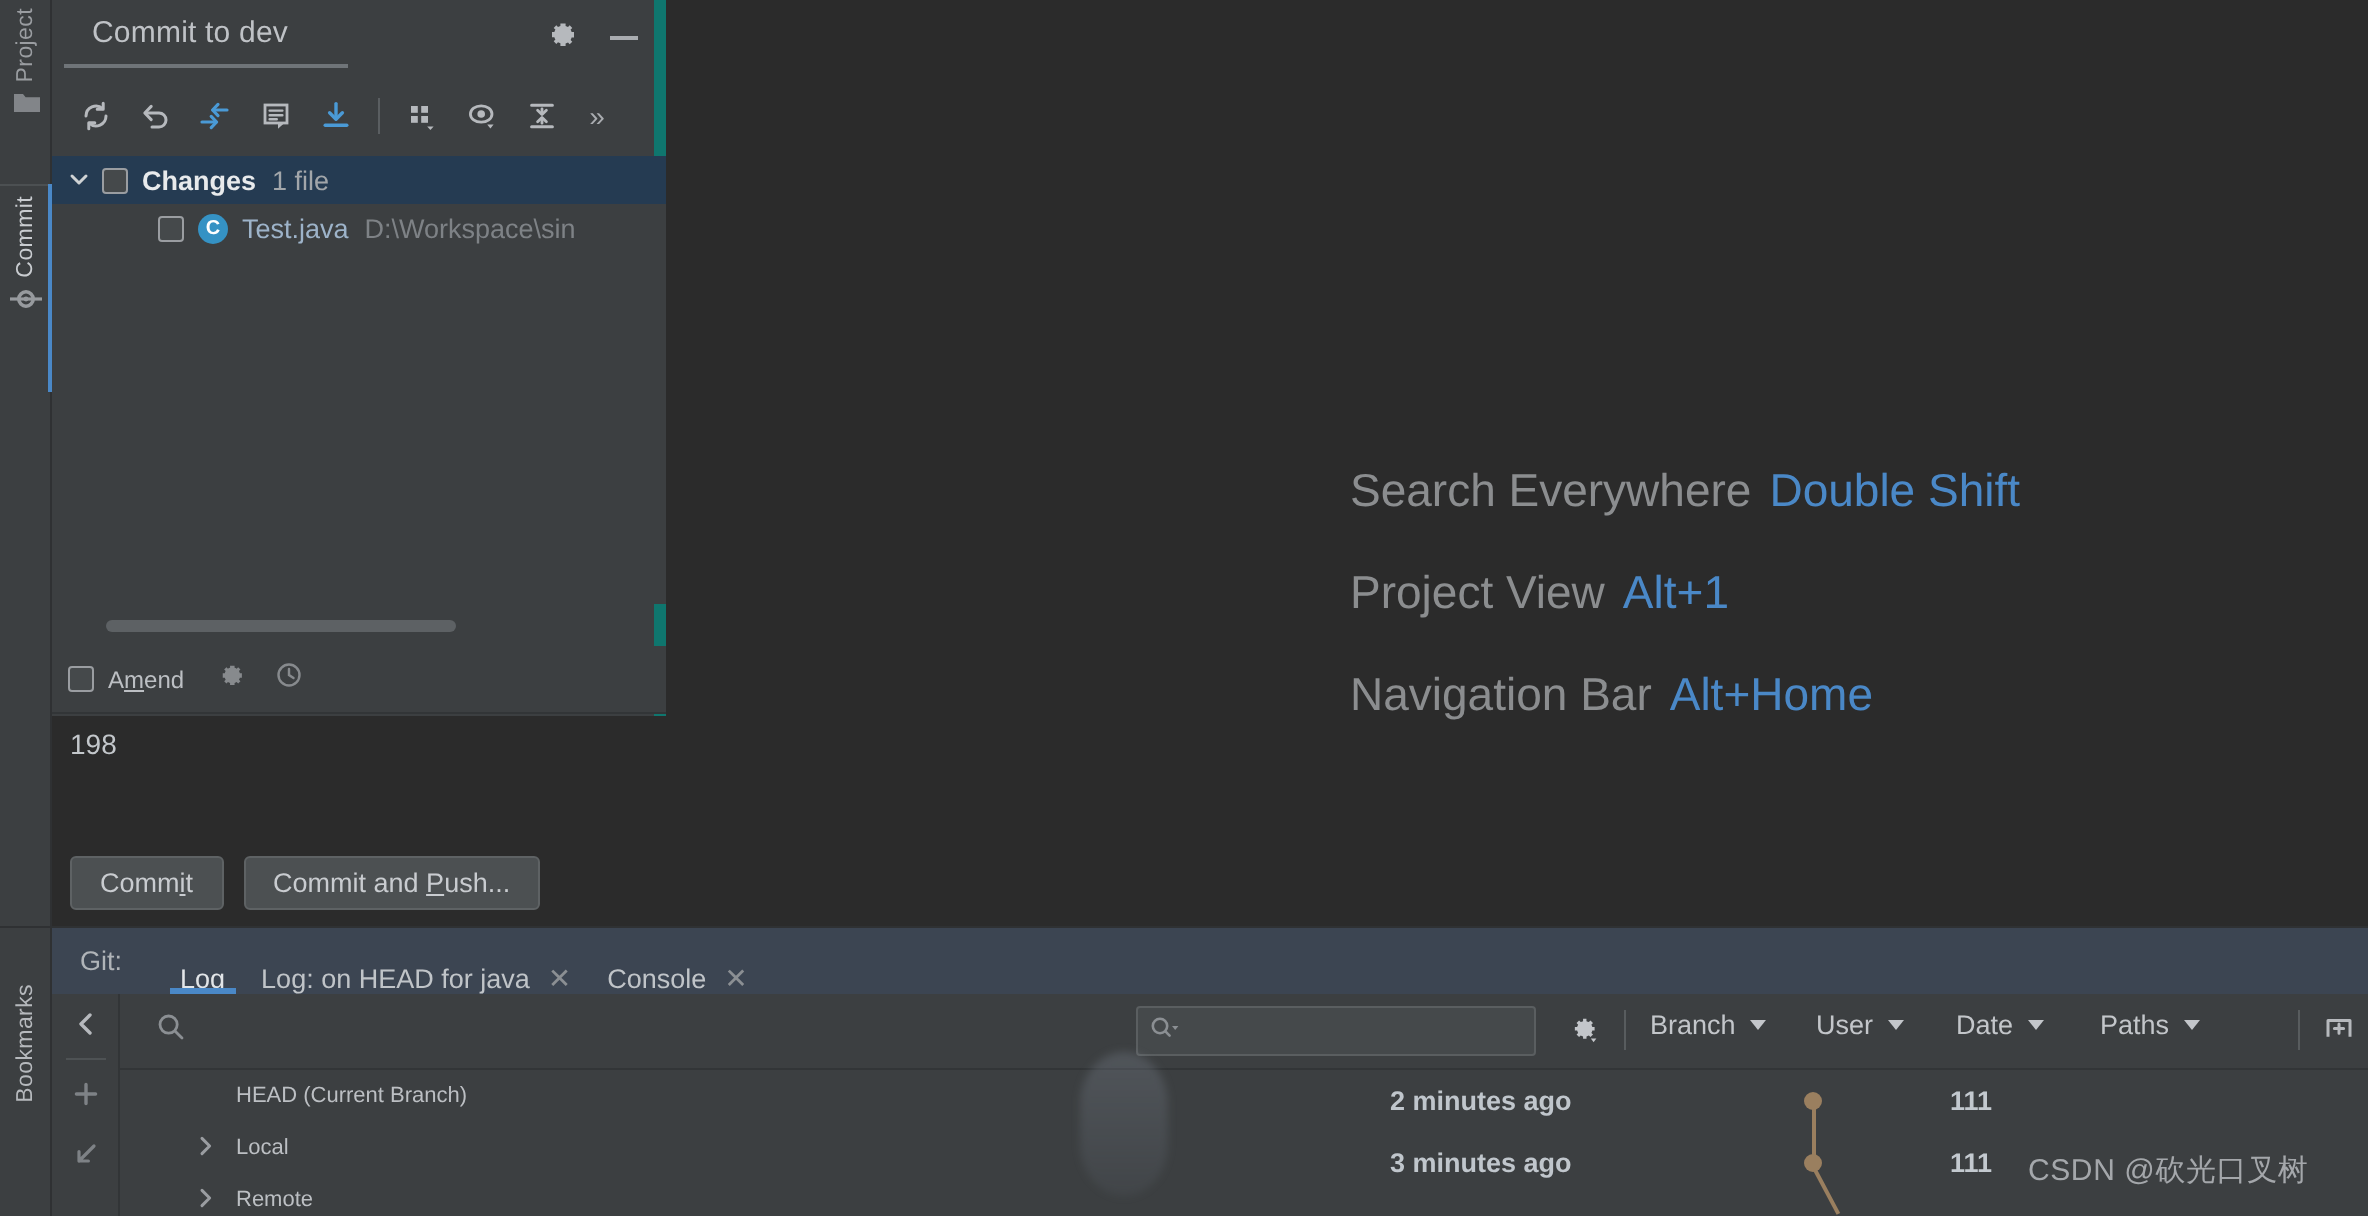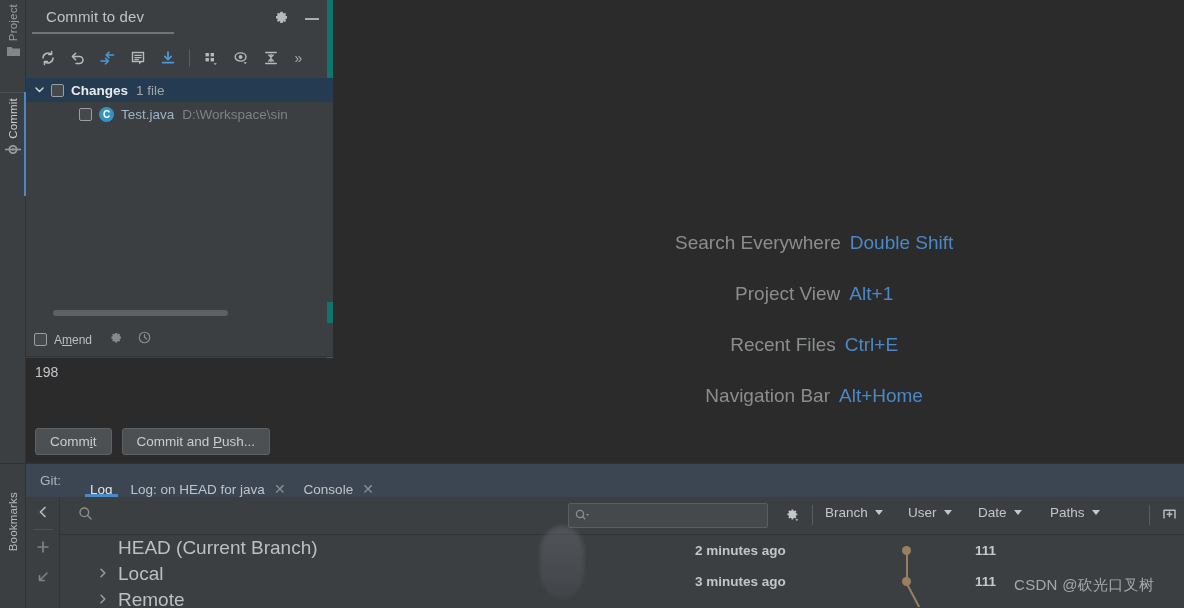--- a/index.html
+++ b/index.html
@@ -217,24 +217,23 @@
     position: absolute; left: 333px; top: 0;
     width: 851px; height: 464px;
     background: #2b2b2b;
     overflow: hidden;
   }
   #hints {
     position: absolute; left: 342px; top: 232px;
   }
   .hint-row {
     height: 51px;
-    font-size: 19px;
+    font-size: 23px;
     white-space: nowrap;
     color: #8b8d8f;
-    text-align: center;
   }
   .hint-key { color: #4a88c7; margin-left: 9px; }
 
   
   #bottom-panel {
     position: absolute; left: 26px; top: 464px;
     width: 1158px; height: 144px;
     background: #3c3f41;
   }
   #git-tabbar {
@@ -341,21 +340,21 @@
 
   
   #branch-tree {
     position: absolute; left: 34px; top: 38px;
     width: 475px; height: 73px;
     overflow: hidden;
   }
   .branch-row {
     height: 26px;
     display: flex; align-items: center;
-    font-size: 19px;
+    font-size: 11px;
     color: #bcbfc3;
     padding-left: 38px;
     cursor: pointer;
   }
   .branch-row .bchev {
     position: absolute; left: 38px;
     color: #9a9da1; font-size: 12px;
   }
   .branch-row.indented { padding-left: 58px; position: relative; }
 
@@ -567,23 +566,20 @@
 
   <div id="editor">
     <div id="hints">
       <div class="hint-row">
         <span>Search Everywhere</span><span class="hint-key">Double Shift</span>
       </div>
       <div class="hint-row">
         <span>Project View</span><span class="hint-key">Alt+1</span>
       </div>
       <div class="hint-row">
-        <span>Recent Files</span><span class="hint-key">Ctrl+E</span>
-      </div>
-      <div class="hint-row">
         <span>Navigation Bar</span><span class="hint-key">Alt+Home</span>
       </div>
     </div>
   </div>
 
   <div id="bottom-top-border"></div>
 
   <div id="left-strip-bottom">
     <div id="vtab-bookmarks">
       <span class="vlabel">Bookmarks</span>

